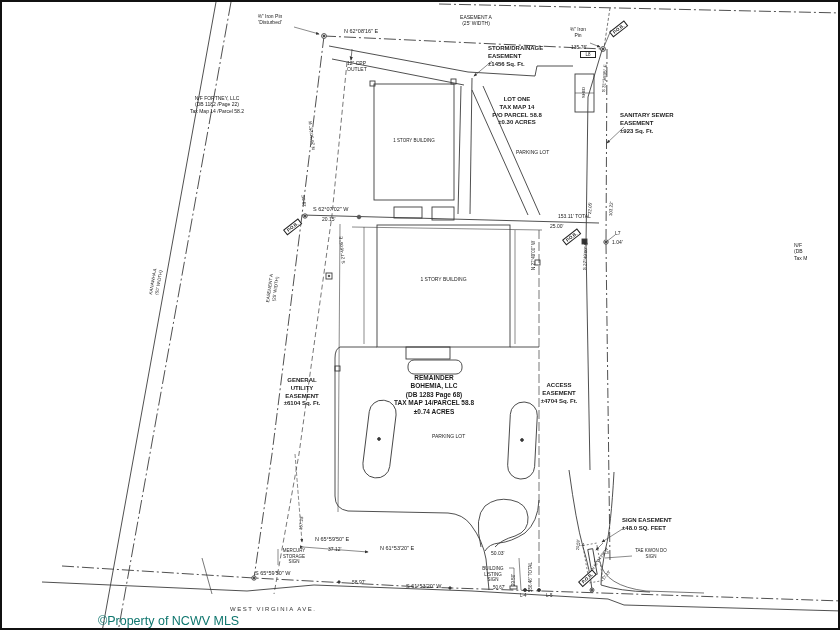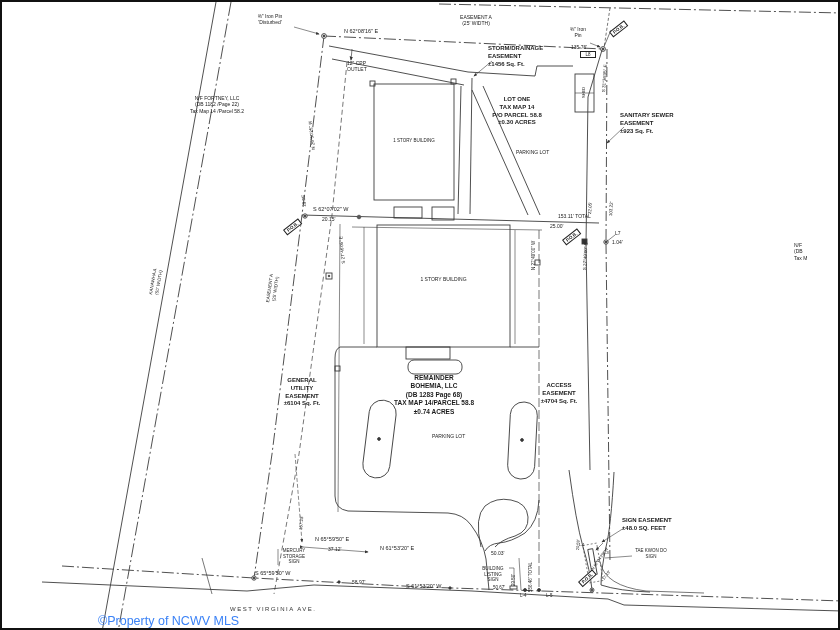--- a/index.html
+++ b/index.html
@@ -10,21 +10,21 @@
   .c{text-align:center;}
   .b{font-weight:bold;}
   .t45{font-size:4.5px;}
   .t4{font-size:4px;}
   .t55{font-size:5.5px;}
   .t6{font-size:6px;line-height:1.3;}
   .t65{font-size:6.5px;line-height:1.3;}
   .pob{position:absolute;border:0.5px solid #222;padding:0 2px;font-size:4.5px;font-weight:bold;background:#fff;}
   .rot{transform-origin:0 0;}
   .box{position:absolute;border:0.5px solid #222;font-size:4.5px;text-align:center;background:#fff;}
-  .copy{position:absolute;font-size:12.5px;color:#3b82f6;}
+  .copy{position:absolute;font-size:12.5px;color:#0f766e;}
   .street{position:absolute;font-size:6px;letter-spacing:1.5px;color:#333;}
 </style>
 </head>
 <body>
 
 <div id="plat">
 
 <svg width="840" height="630" viewBox="0 0 840 630">
   <defs>
     <marker id="ah" markerWidth="7" markerHeight="7" refX="5" refY="2.5" orient="auto">

